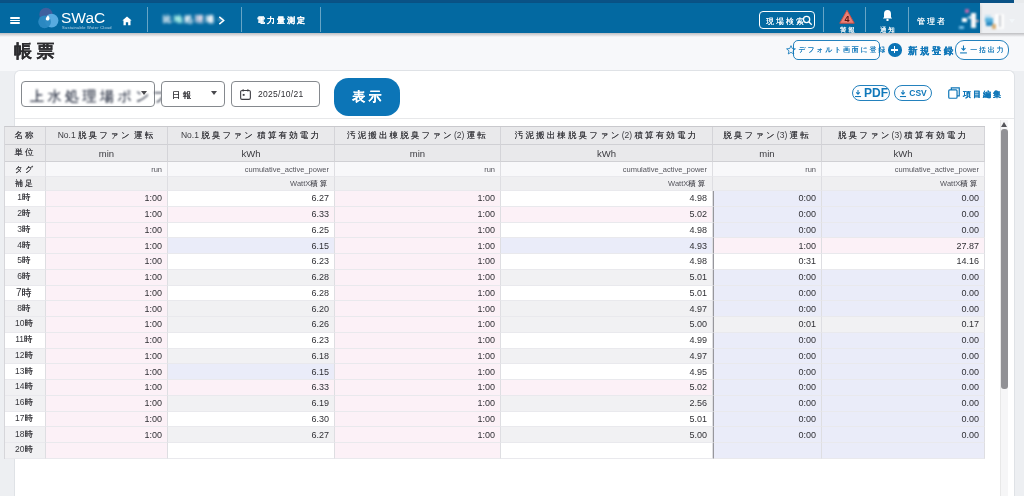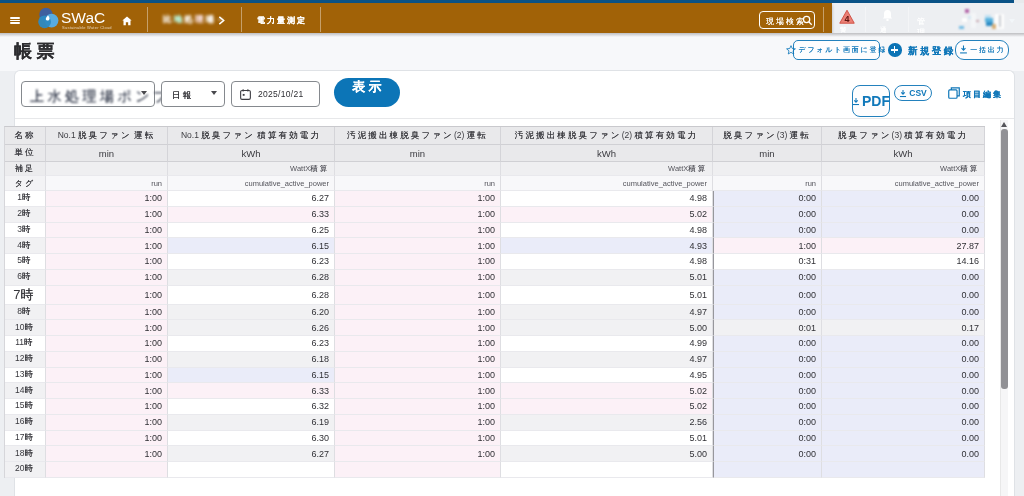--- a/index.html
+++ b/index.html
@@ -1,19 +1,19 @@
 <!DOCTYPE html>
 <html><head><meta charset="utf-8">
 <style>
 *{margin:0;padding:0;box-sizing:border-box}
 html,body{width:1024px;height:496px;overflow:hidden;font-family:"Liberation Sans",sans-serif;background:#edeff2}
 .abs{position:absolute}
 
 #dstrip{left:0;top:0;width:1024px;height:2.5px;background:#0a5286}
-#topbar{left:0;top:3px;width:832px;height:30px;background:#a16207;box-shadow:0 2px 3px rgba(0,0,0,.25)}
+#topbar{left:0;top:3px;width:980px;height:30px;background:#0369a1;box-shadow:0 2px 3px rgba(0,0,0,.25)}
 .tsep{position:absolute;top:4px;height:25px;width:1px;background:rgba(255,255,255,.4)}
 .wtxt{position:absolute;color:#fff}
 .k{letter-spacing:.25em;text-shadow:0 0 0.6px currentColor}
 
 .hbar{position:absolute;left:10px;width:9.5px;height:1.5px;background:#fff;border-radius:1px}
 
 .nav{font-size:11px;font-weight:bold;color:#fff;position:absolute;top:9px}
 
 #hstrip{left:0;top:33px;width:1024px;height:38px;background:#f7f8fa}
 #tshadow{left:0;top:33px;width:1024px;height:4px;background:linear-gradient(rgba(40,40,45,.28),rgba(40,40,45,0))}
@@ -131,24 +131,24 @@
 <div class="abs" style="left:172px;top:89.5px;font-size:8.5px;color:#2e2e33"><span class="k">日報</span></div>
 <div class="caret" style="left:211px;top:91px"></div>
 <div class="abs sel" style="left:231px;width:89px"></div>
 <svg class="abs" style="left:240px;top:88.5px" width="11" height="11" viewBox="0 0 12 12">
     <rect x="0.7" y="1.6" width="10.6" height="9.7" rx="1.5" fill="none" stroke="#3c3c41" stroke-width="1.2"></rect>
     <line x1="3.4" y1="0.4" x2="3.4" y2="2.8" stroke="#3c3c41" stroke-width="1.2"></line>
     <line x1="8.6" y1="0.4" x2="8.6" y2="2.8" stroke="#3c3c41" stroke-width="1.2"></line>
     <rect x="3" y="5.4" width="2" height="2" fill="#3c3c41"></rect>
   </svg>
 <div class="abs" style="left:258px;top:89px;font-size:8.5px;color:#2e2e33;letter-spacing:.3px">2025/10/21</div>
-<div class="abs" style="left:334px;top:78px;width:66px;height:29px;border-radius:14.5px;background:#0c75b7;color:#fff;font-size:13px;font-weight:bold;display:flex;align-items:flex-start;justify-content:center;padding-left:3px">
+<div class="abs" style="left:334px;top:78px;width:66px;height:38px;border-radius:14.5px;background:#0c75b7;color:#fff;font-size:13px;font-weight:bold;display:flex;align-items:center;justify-content:center;padding-left:3px">
     <span class="k">表示</span>
   </div>
-<div class="abs obtn" style="left:852px;top:85px;width:38px;height:32px;font-size:14px;font-weight:bold;border-radius:8px">
+<div class="abs obtn" style="left:852px;top:85px;width:38px;height:16px;font-size:12px;font-weight:bold;border-radius:8px">
   <svg width="8" height="9" viewBox="0 0 10 10" style="margin-right:2px;flex:none">
       <path d="M5 0.5 L5 5.5 M2.8 3.5 L5 5.8 L7.2 3.5" stroke="#1078ba" stroke-width="1.3" fill="none"></path>
       <line x1="1.2" y1="8.8" x2="8.8" y2="8.8" stroke="#1078ba" stroke-width="1.3"></line>
     </svg>
   PDF</div>
 <div class="abs obtn" style="left:894px;top:85px;width:38px;height:16px;font-size:8.5px;font-weight:bold;border-radius:8px">
   <svg width="8" height="9" viewBox="0 0 10 10" style="margin-right:2px;flex:none">
       <path d="M5 0.5 L5 5.5 M2.8 3.5 L5 5.8 L7.2 3.5" stroke="#1078ba" stroke-width="1.3" fill="none"></path>
       <line x1="1.2" y1="8.8" x2="8.8" y2="8.8" stroke="#1078ba" stroke-width="1.3"></line>
     </svg>
@@ -181,38 +181,38 @@
         </tr>
 <tr class="hd" style="height:17px">
           <td style="font-size:8.5px"><span class="k">単位</span></td>
           <td style="font-size:9.5px">min</td>
           <td style="font-size:9.5px">kWh</td>
           <td style="font-size:9.5px">min</td>
           <td style="font-size:9.5px">kWh</td>
           <td style="font-size:9.5px">min</td>
           <td style="font-size:9.5px">kWh</td>
         </tr>
+<tr style="height:15px">
+          <td class="lbl" style="font-size:8px;background:#f3f3f5"><span class="k">タグ</span></td>
+          <td class="num" style="font-size:7.5px;color:#55555c;background:#f8f8fa">run</td>
+          <td class="num" style="font-size:7.5px;color:#55555c;background:#f8f8fa">cumulative_active_power</td>
+          <td class="num" style="font-size:7.5px;color:#55555c;background:#f8f8fa">run</td>
+          <td class="num" style="font-size:7.5px;color:#55555c;background:#f8f8fa">cumulative_active_power</td>
+          <td class="num" style="font-size:7.5px;color:#55555c;background:#f8f8fa">run</td>
+          <td class="num" style="font-size:7.5px;color:#55555c;background:#f8f8fa">cumulative_active_power</td>
+        </tr>
 <tr style="height:14px">
           <td class="lbl" style="font-size:8px;background:#ececee"><span class="k">補足</span></td>
           <td class="num" style="font-size:7.5px;color:#55555c;background:#efeff1"></td>
           <td class="num" style="font-size:7.5px;color:#55555c;background:#efeff1">WattX<span class="k">積算</span></td>
           <td class="num" style="font-size:7.5px;color:#55555c;background:#efeff1"></td>
           <td class="num" style="font-size:7.5px;color:#55555c;background:#efeff1">WattX<span class="k">積算</span></td>
           <td class="num" style="font-size:7.5px;color:#55555c;background:#efeff1"></td>
           <td class="num" style="font-size:7.5px;color:#55555c;background:#efeff1">WattX<span class="k">積算</span></td>
         </tr>
-<tr style="height:15px">
-          <td class="lbl" style="font-size:8px;background:#f3f3f5"><span class="k">タグ</span></td>
-          <td class="num" style="font-size:7.5px;color:#55555c;background:#f8f8fa">run</td>
-          <td class="num" style="font-size:7.5px;color:#55555c;background:#f8f8fa">cumulative_active_power</td>
-          <td class="num" style="font-size:7.5px;color:#55555c;background:#f8f8fa">run</td>
-          <td class="num" style="font-size:7.5px;color:#55555c;background:#f8f8fa">cumulative_active_power</td>
-          <td class="num" style="font-size:7.5px;color:#55555c;background:#f8f8fa">run</td>
-          <td class="num" style="font-size:7.5px;color:#55555c;background:#f8f8fa">cumulative_active_power</td>
-        </tr>
 <tr style="height:15.75px">
           <td class="lbl W" style="font-size:8.5px">1<span class="k">時</span></td>
           <td class="num P">1:00</td>
           <td class="num W">6.27</td>
           <td class="num P">1:00</td>
           <td class="num W">4.98</td>
           <td class="num dark L">0:00</td>
           <td class="num L">0.00</td>
         </tr>
 <tr style="height:15.75px">
@@ -254,21 +254,21 @@
 <tr style="height:15.75px">
           <td class="lbl G" style="font-size:8.5px">6<span class="k">時</span></td>
           <td class="num P">1:00</td>
           <td class="num G">6.28</td>
           <td class="num P">1:00</td>
           <td class="num G">5.01</td>
           <td class="num dark L">0:00</td>
           <td class="num L">0.00</td>
         </tr>
 <tr style="height:15.75px">
-          <td class="lbl W" style="font-size:13px">7<span class="k">時</span></td>
+          <td class="lbl W" style="font-size:10px">7<span class="k">時</span></td>
           <td class="num P">1:00</td>
           <td class="num W">6.28</td>
           <td class="num P">1:00</td>
           <td class="num W">5.01</td>
           <td class="num dark L">0:00</td>
           <td class="num L">0.00</td>
         </tr>
 <tr style="height:15.75px">
           <td class="lbl G" style="font-size:8.5px">8<span class="k">時</span></td>
           <td class="num P">1:00</td>
@@ -311,29 +311,20 @@
           <td class="num L">6.15</td>
           <td class="num P">1:00</td>
           <td class="num W">4.95</td>
           <td class="num dark L">0:00</td>
           <td class="num L">0.00</td>
         </tr>
 <tr style="height:15.75px">
           <td class="lbl G" style="font-size:8.5px">14<span class="k">時</span></td>
           <td class="num P">1:00</td>
           <td class="num P">6.33</td>
-          <td class="num P">1:00</td>
-          <td class="num P">5.02</td>
-          <td class="num dark L">0:00</td>
-          <td class="num L">0.00</td>
-        </tr>
-<tr style="height:15.75px">
-          <td class="lbl W" style="font-size:8.5px">15<span class="k">時</span></td>
-          <td class="num P">1:00</td>
-          <td class="num W">6.32</td>
           <td class="num P">1:00</td>
           <td class="num P">5.02</td>
           <td class="num dark L">0:00</td>
           <td class="num L">0.00</td>
         </tr>
 <tr style="height:15.75px">
           <td class="lbl G" style="font-size:8.5px">16<span class="k">時</span></td>
           <td class="num P">1:00</td>
           <td class="num G">6.19</td>
           <td class="num P">1:00</td>

